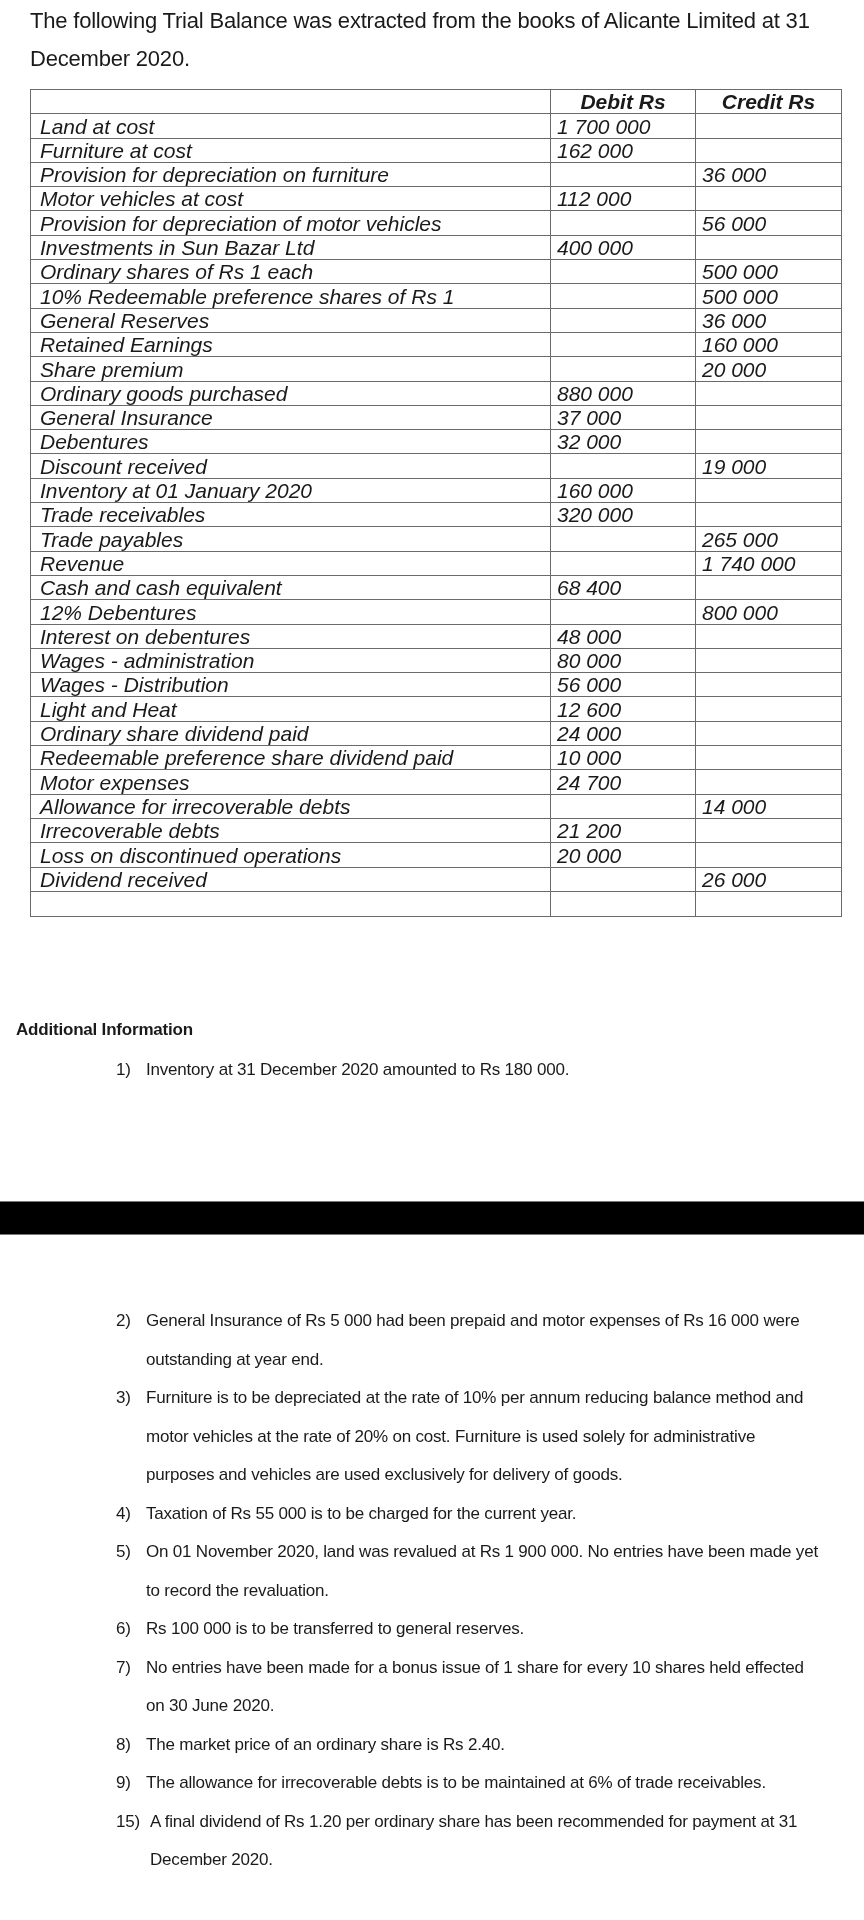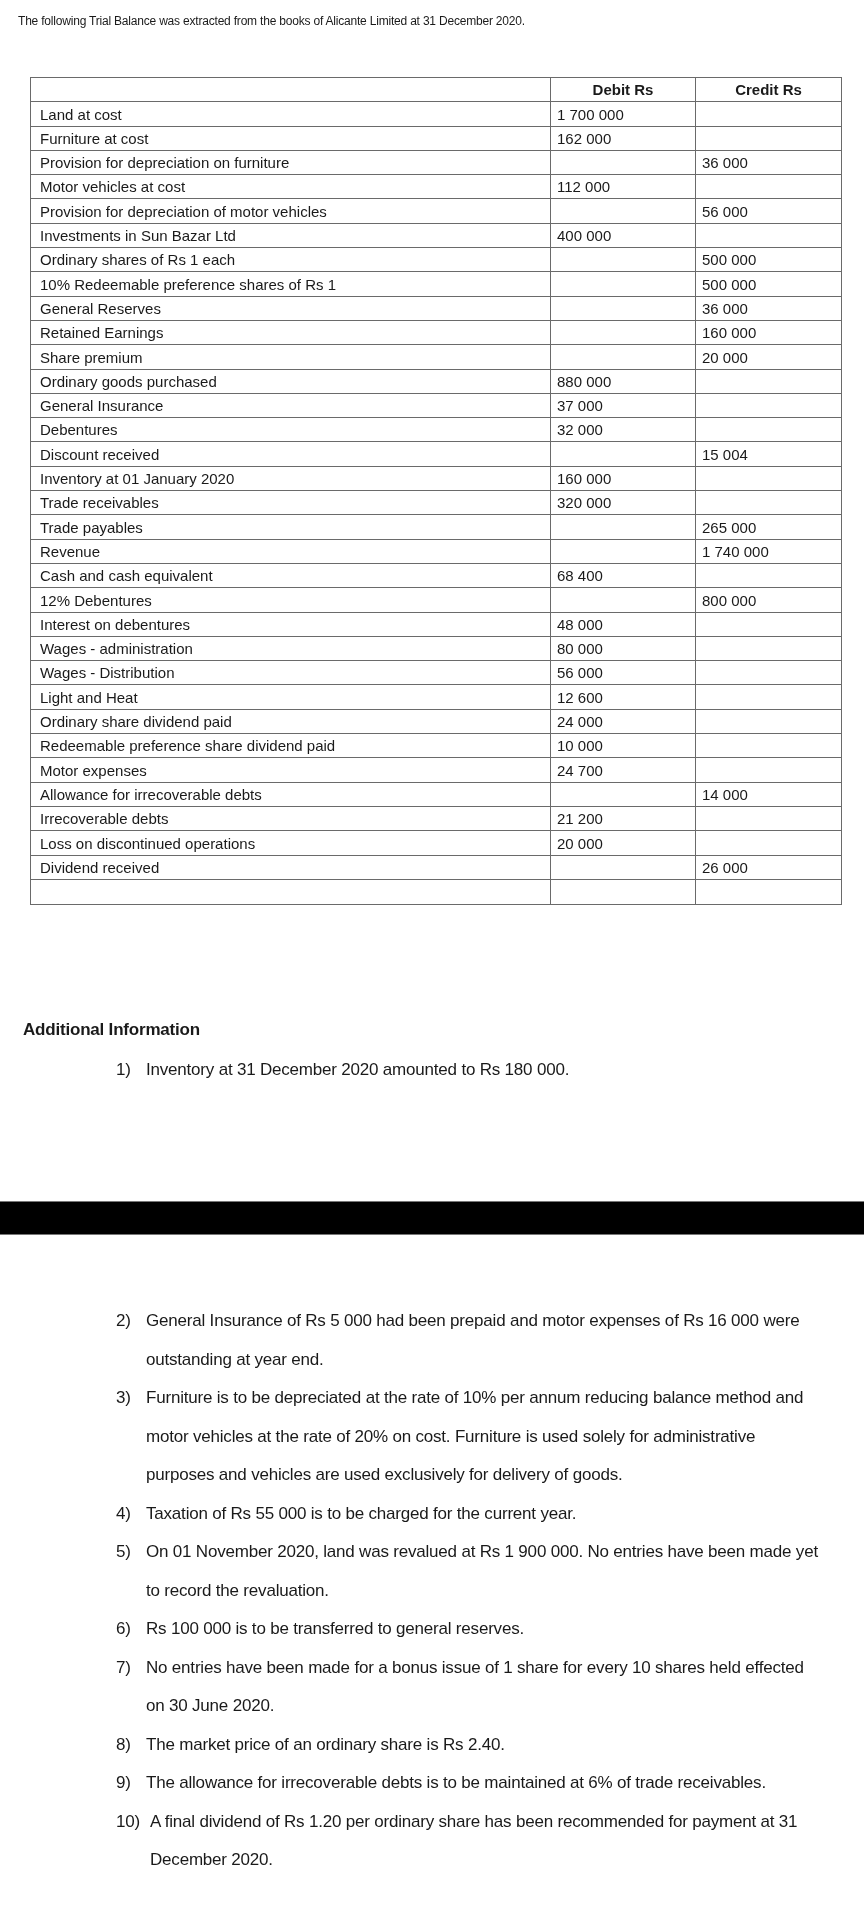--- a/index.html
+++ b/index.html
@@ -1,44 +1,45 @@
 <!DOCTYPE html>
 <html><head>
   <meta charset="utf-8">
   <style>
     html, body { margin: 0; padding: 0; background: #ffffff; }
     body {
       width: 864px; height: 1920px; position: relative; overflow: hidden;
       font-family: "Liberation Sans", sans-serif; color: #1a1a1a;
     }
     .intro {
-      position: absolute; left: 18px; top: 2px; width: 800px;
-      font-size: 12px; line-height: 38px; letter-spacing: -0.2px;
+      position: absolute; left: 30px; top: 2px; width: 800px;
+      font-size: 22px; line-height: 38px; letter-spacing: -0.2px;
     }
     table.tb {
-      position: absolute; left: 30px; top: 77px;
+      position: absolute; left: 30px; top: 89px;
       width: 811px; border-collapse: collapse; table-layout: fixed;
-      font-size: 15px;
+      font-size: 21px;
+      font-style: italic;
     }
     table.tb col.c-desc { width: 520px; }
     table.tb col.c-debit { width: 145px; }
     table.tb col.c-credit { width: 146px; }
     table.tb td, table.tb th {
       height: 23.3px; padding: 0 0 0 9px; border: 1px solid #6a6a6a;
       text-align: left; vertical-align: bottom; white-space: nowrap;
       overflow: hidden; line-height: 22px; font-weight: normal;
     }
     table.tb th { font-weight: bold; text-align: center; padding: 0; }
     table.tb td.amt { padding-left: 6px; }
     table.tb td.credit { border-left: 1.5px solid #222; }
     table.tb th.credit { border-left: 1.5px solid #222; }
     table.tb tr.last td { height: 24px; }
 
     .addl-title {
-      position: absolute; left: 23px; top: 1020px;
+      position: absolute; left: 16px; top: 1020px;
       font-size: 17px; font-weight: bold; letter-spacing: -0.2px;
     }
     .notes {
       position: absolute; left: 0; width: 864px; margin: 0; padding: 0; list-style: none;
       font-size: 17px; letter-spacing: -0.2px;
     }
     .notes li { position: relative; padding-left: 146px; width: 680px; line-height: 38.5px; }
     .notes li .num { position: absolute; left: 116px; top: 0; }
     .notes li.ten .num { left: 116px; }
     .notes li.ten { padding-left: 150px; }
@@ -135,21 +136,21 @@
         <td class="amt credit"></td>
       </tr>
       <tr>
         <td>Debentures</td>
         <td class="amt">32 000</td>
         <td class="amt credit"></td>
       </tr>
       <tr>
         <td>Discount received</td>
         <td class="amt"></td>
-        <td class="amt credit">15 004</td>
+        <td class="amt credit">19 000</td>
       </tr>
       <tr>
         <td>Inventory at 01 January 2020</td>
         <td class="amt">160 000</td>
         <td class="amt credit"></td>
       </tr>
       <tr>
         <td>Trade receivables</td>
         <td class="amt">320 000</td>
         <td class="amt credit"></td>
@@ -247,14 +248,14 @@
 
 <ul class="notes notes-b" id="notes-b">
     <li><span class="num">2)</span><span>General Insurance of Rs 5 000 had been prepaid and motor expenses of Rs 16 000 were outstanding at year end.</span></li>
     <li><span class="num">3)</span><span>Furniture is to be depreciated at the rate of 10% per annum reducing balance method and motor vehicles at the rate of 20% on cost. Furniture is used solely for administrative purposes and vehicles are used exclusively for delivery of goods.</span></li>
     <li><span class="num">4)</span><span>Taxation of Rs 55 000 is to be charged for the current year.</span></li>
     <li><span class="num">5)</span><span>On 01 November 2020, land was revalued at Rs 1 900 000. No entries have been made yet to record the revaluation.</span></li>
     <li><span class="num">6)</span><span>Rs 100 000 is to be transferred to general reserves.</span></li>
     <li><span class="num">7)</span><span>No entries have been made for a bonus issue of 1 share for every 10 shares held effected on 30 June 2020.</span></li>
     <li><span class="num">8)</span><span>The market price of an ordinary share is Rs 2.40.</span></li>
     <li><span class="num">9)</span><span>The allowance for irrecoverable debts is to be maintained at 6% of trade receivables.</span></li>
-    <li class="ten"><span class="num">10)</span><span>A final dividend of Rs 1.20 per ordinary share has been recommended for payment at 31 December 2020.</span></li>
+    <li class="ten"><span class="num">15)</span><span>A final dividend of Rs 1.20 per ordinary share has been recommended for payment at 31 December 2020.</span></li>
   </ul>
 
 </body></html>

